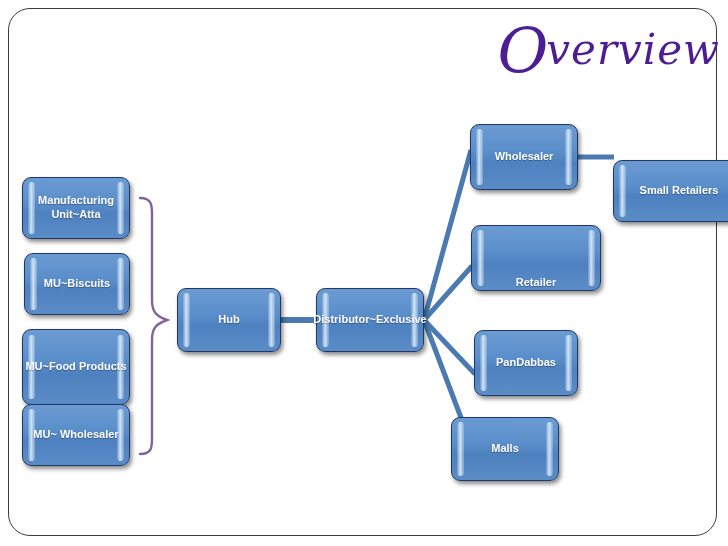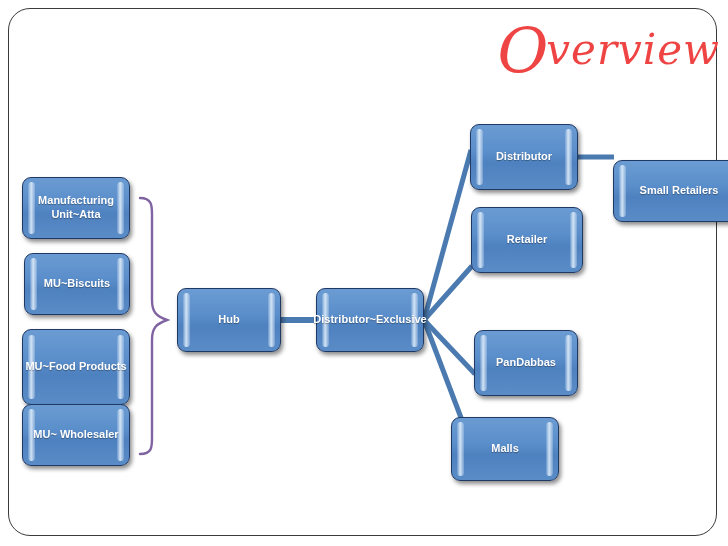--- a/index.html
+++ b/index.html
@@ -31,21 +31,21 @@
   }
 
   
   #title {
     position: absolute;
     left: 400px;
     top: 20px;
     width: 320px;
     height: 72px;
     text-align: right;
-    color: #ef4444;
+    color: #4c1d95;
     white-space: nowrap;
   }
   #title .cap {
     font-family: "DejaVu Serif", serif;
     font-size: 62px;
     font-style: italic;
     font-weight: 400;
     line-height: 1;
     vertical-align: -6px;
     letter-spacing: -2px;
@@ -166,28 +166,28 @@
 
   <div class="node" style="left:316px; top:288px; width:108px; height:64px;">
     <span class="label">Distributor~Exclusive</span>
   </div>
 
   <div class="node" style="left:177px; top:288px; width:104px; height:64px;">
     <span class="label">Hub</span>
   </div>
 
   <div class="node" style="left:470px; top:124px; width:108px; height:66px;">
-    <span class="label">Distributor</span>
+    <span class="label">Wholesaler</span>
   </div>
 
   <div class="node" style="left:613px; top:128px; width:132px; height:62px;margin-top:32px;">
     <span class="label">Small Retailers</span>
   </div>
 
-  <div class="node" style="left:471px; top:207px; width:112px; height:66px;">
+  <div class="node" style="left:471px; top:225px; width:130px; height:66px;align-items:flex-end;">
     <span class="label">Retailer</span>
   </div>
 
   <div class="node" style="left:474px; top:330px; width:104px; height:66px;">
     <span class="label">PanDabbas</span>
   </div>
 
   <div class="node" style="left:451px; top:417px; width:108px; height:64px;">
     <span class="label">Malls</span>
   </div>

